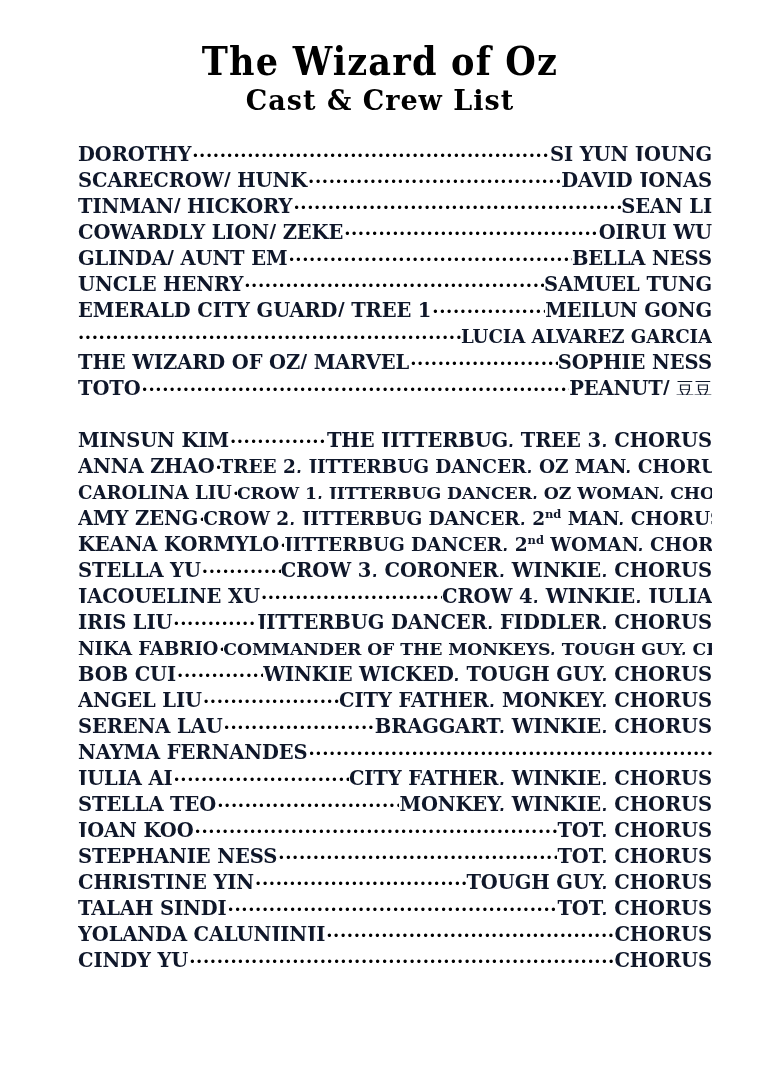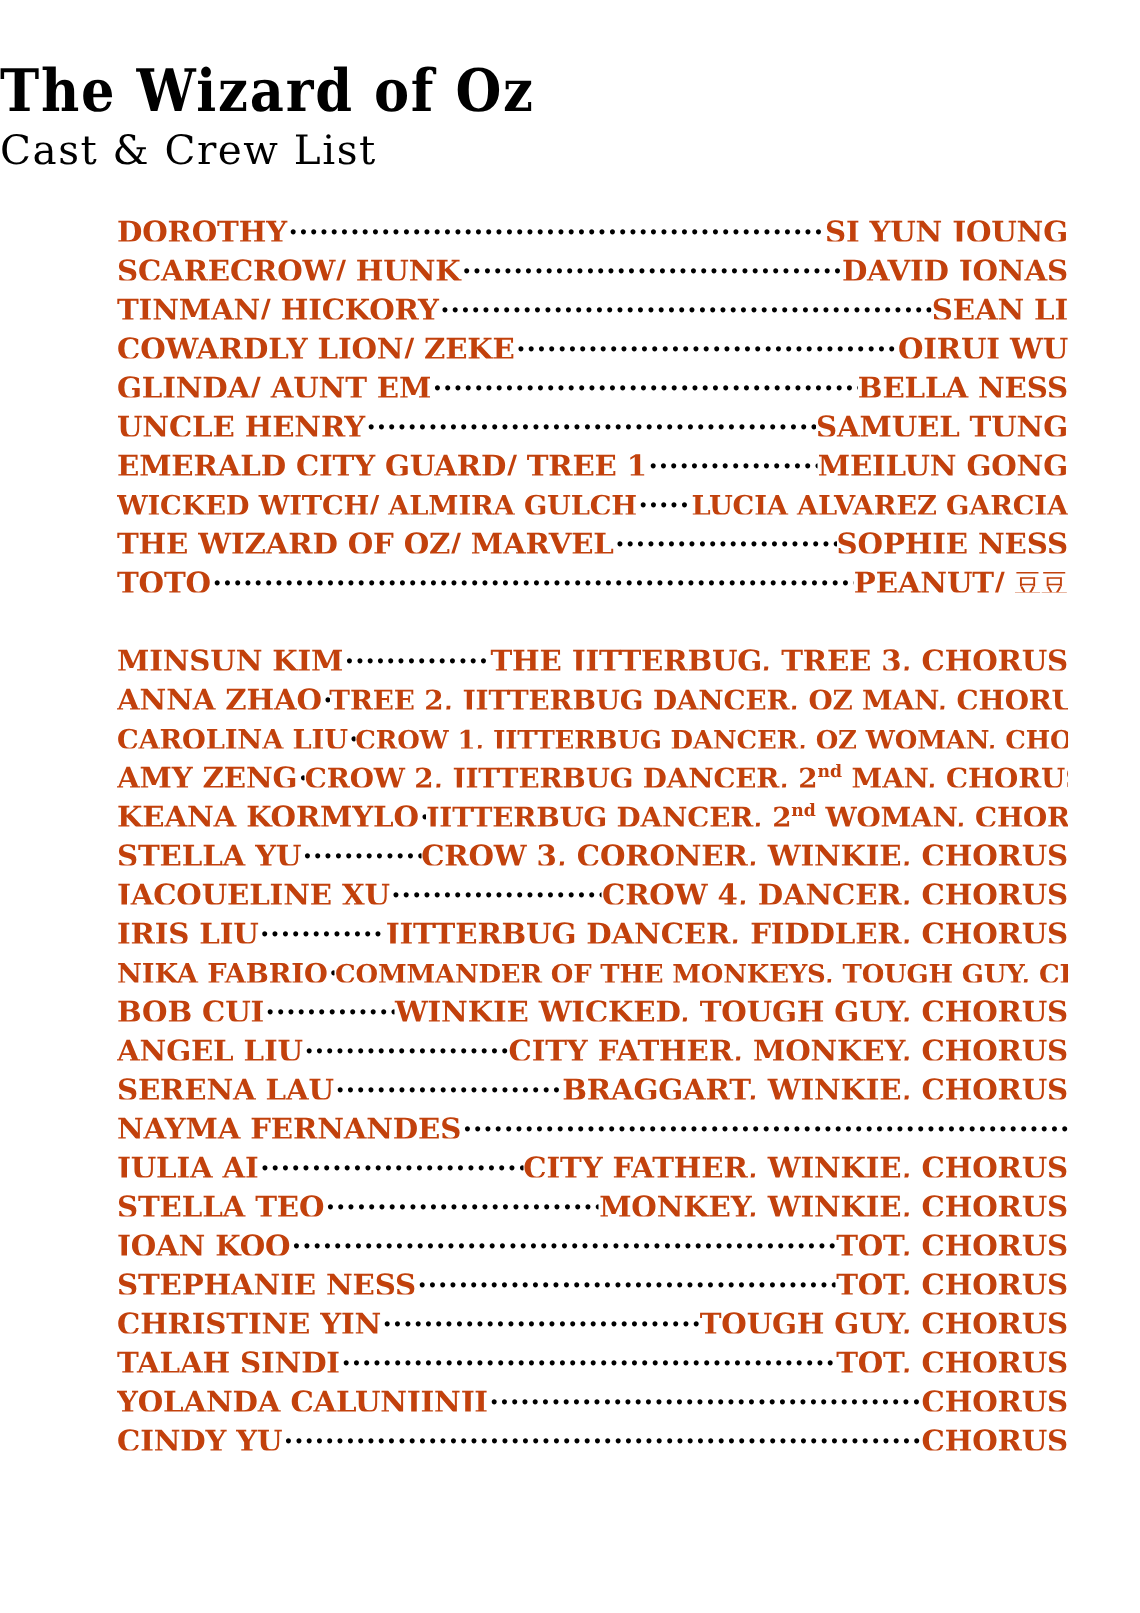--- a/index.html
+++ b/index.html
@@ -20,37 +20,38 @@
   .page {
     position: relative;
     width: 760px;
     height: 1075px;
     box-sizing: border-box;
     background: #ffffff;
   }
 
   
   .title-block {
+    text-align: center;
     padding-top: 38px;
   }
   .title-main {
     font-family: "DejaVu Serif", "Liberation Serif", serif;
     font-size: 39px;
     line-height: 46px;
     font-weight: 700;
     letter-spacing: 1.2px;
     font-stretch: semi-condensed;
     color: #000;
     white-space: nowrap;
   }
   .title-sub {
     font-family: "DejaVu Serif", "Liberation Serif", serif;
     font-size: 27px;
     line-height: 32px;
-    font-weight: 400;
+    font-weight: 700;
     letter-spacing: 1.0px;
     color: #000;
     margin-top: 1px;
     white-space: nowrap;
   }
   .list-wrap {
     position: absolute;
     left: 78px;
     top: 135px;
     width: 634px;
@@ -61,21 +62,21 @@
     align-items: baseline;
     width: 100%;
     height: 26px;
     line-height: 26px;
     white-space: nowrap;
     overflow: hidden;
     font-family: "DejaVu Serif", "Liberation Serif", serif;
     font-weight: 700;
     font-size: 19.5px;
     letter-spacing: -0.1px;
-    color: #c2410c;
+    color: #0f172a;
   }
   .row .lhs {
     flex: 0 0 auto;
     padding-right: 1px;
   }
   .row .leader {
     flex: 1 1 auto;
     min-width: 4px;
     overflow: hidden;
     position: relative;
@@ -160,21 +161,20 @@
           <span class="lhs">UNCLE HENRY</span>
           <span class="leader"></span>
           <span class="rhs">SAMUEL TUNG</span>
         </div>
         <div class="row">
           <span class="lhs">EMERALD CITY GUARD/ TREE 1</span>
           <span class="leader"></span>
           <span class="rhs">MEILUN GONG</span>
         </div>
         <div class="row sz-s">
-          <span class="lhs">WICKED WITCH/ ALMIRA GULCH</span>
           <span class="leader"></span>
           <span class="rhs">LUCIA ALVAREZ GARCIA</span>
         </div>
         <div class="row">
           <span class="lhs">THE WIZARD OF OZ/ MARVEL</span>
           <span class="leader"></span>
           <span class="rhs">SOPHIE NESS</span>
         </div>
         <div class="row">
           <span class="lhs">TOTO</span>
@@ -212,21 +212,21 @@
           <span class="rhs rhs-s">JITTERBUG DANCER, 2<sup class="ord">nd</sup> WOMAN, CHORUS</span>
         </div>
         <div class="row">
           <span class="lhs">STELLA YU</span>
           <span class="leader"></span>
           <span class="rhs">CROW 3, CORONER, WINKIE, CHORUS</span>
         </div>
         <div class="row">
           <span class="lhs">JACQUELINE XU</span>
           <span class="leader"></span>
-          <span class="rhs">CROW 4, DANCER, CHORUS</span>
+          <span class="rhs">CROW 4, WINKIE, JULIA</span>
         </div>
         <div class="row">
           <span class="lhs">IRIS LIU</span>
           <span class="leader"></span>
           <span class="rhs">JITTERBUG DANCER, FIDDLER, CHORUS</span>
         </div>
         <div class="row sz-s">
           <span class="lhs">NIKA FABRIO</span>
           <span class="leader"></span>
           <span class="rhs rhs-s">COMMANDER OF THE MONKEYS, TOUGH GUY, CHORUS</span>

